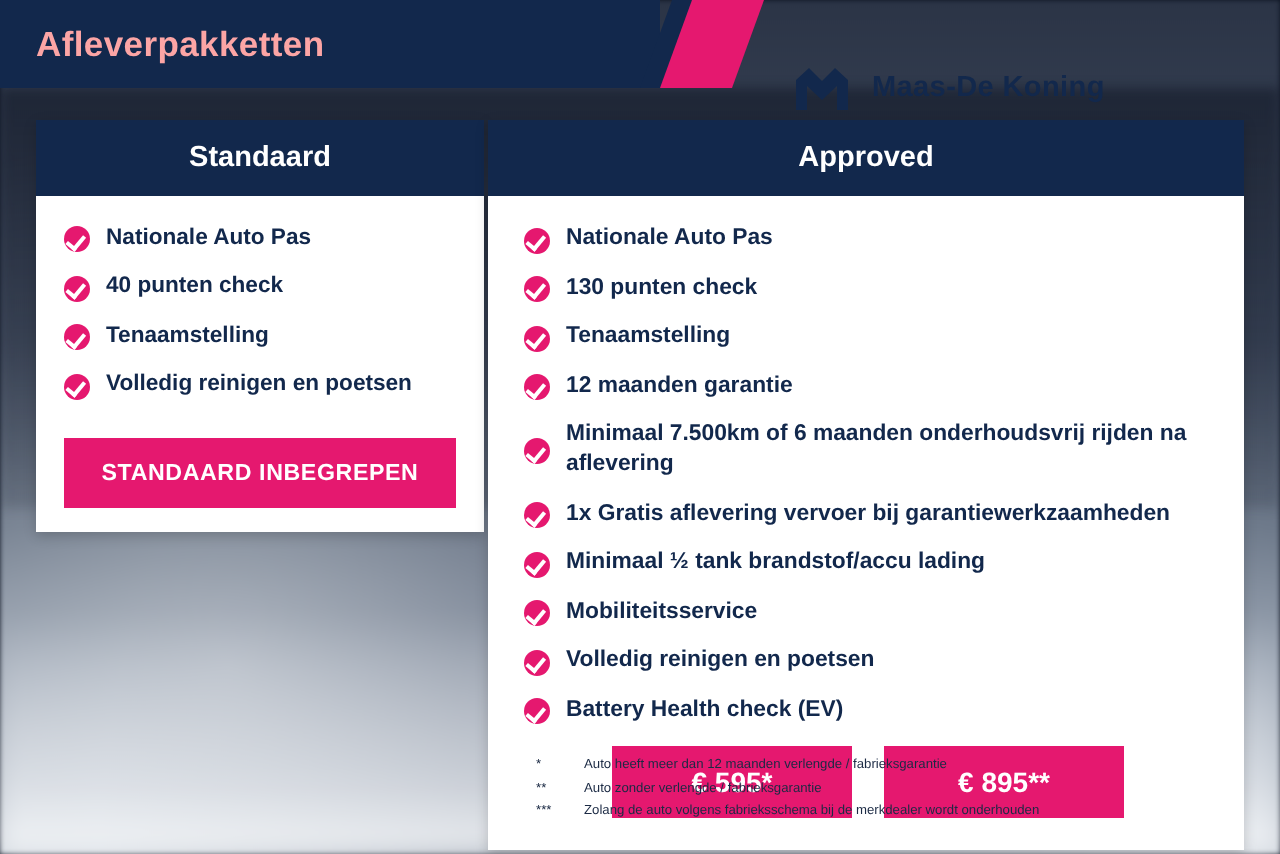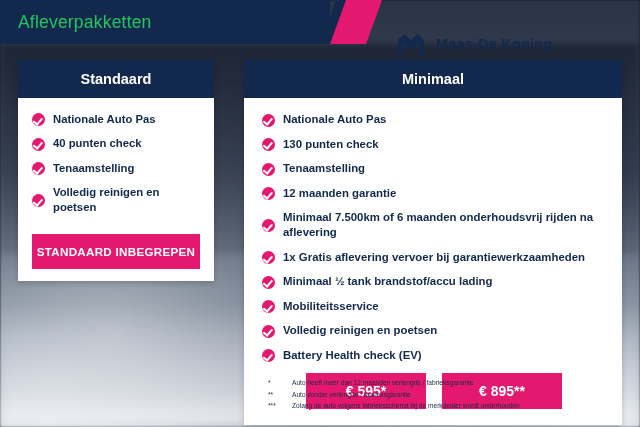--- a/index.html
+++ b/index.html
@@ -51,23 +51,23 @@
     padding-left: 18px;
     position:relative;
   }
   .header-left::after {
     content:"";
     position:absolute; right:-22px; top:0; bottom:0; width:24px;
     background:#12284c;
     transform: skewX(-20deg);
   }
   .header-title {
-    color:#22c55e;
+    color:#fca5a5;
     font-size: 17.5px;
-    font-weight: normal;
+    font-weight: bold;
     letter-spacing: .2px;
   }
   .header-accent {
     flex: 0 0 36px;
     background:#e5186f;
     transform: skewX(-20deg);
     margin-left: 8px;
   }
   .header-right {
     flex:1 1 auto;
@@ -88,21 +88,21 @@
     letter-spacing:.2px;
   }
 
   
   .card {
     position:absolute;
     background:#ffffff;
     z-index: 4;
     box-shadow: 0 2px 6px rgba(0,0,0,0.18);
   }
-  .card-std { left:18px; top:60px; width: 196px; }
+  .card-std { left:18px; top:60px; width: 224px; }
   .card-app { left:244px; top:60px; width: 378px; }
 
   .card-head {
     background:#12284c;
     color:#fff;
     text-align:center;
     font-weight:bold;
     font-size: 14.5px;
     padding: 11px 6px 11px;
   }
@@ -231,21 +231,21 @@
         <li>
           <span class="check"></span>
           <span>Volledig reinigen en poetsen</span>
         </li>
       </ul>
       <button class="cta">STANDAARD INBEGREPEN</button>
     </div>
   </div>
 
   <div class="card card-app">
-    <div class="card-head">Minimaal</div>
+    <div class="card-head">Approved</div>
     <div class="card-body">
       <ul class="features">
         <li>
           <span class="check"></span>
           <span>Nationale Auto Pas</span>
         </li>
         <li>
           <span class="check"></span>
           <span>130 punten check</span>
         </li>

